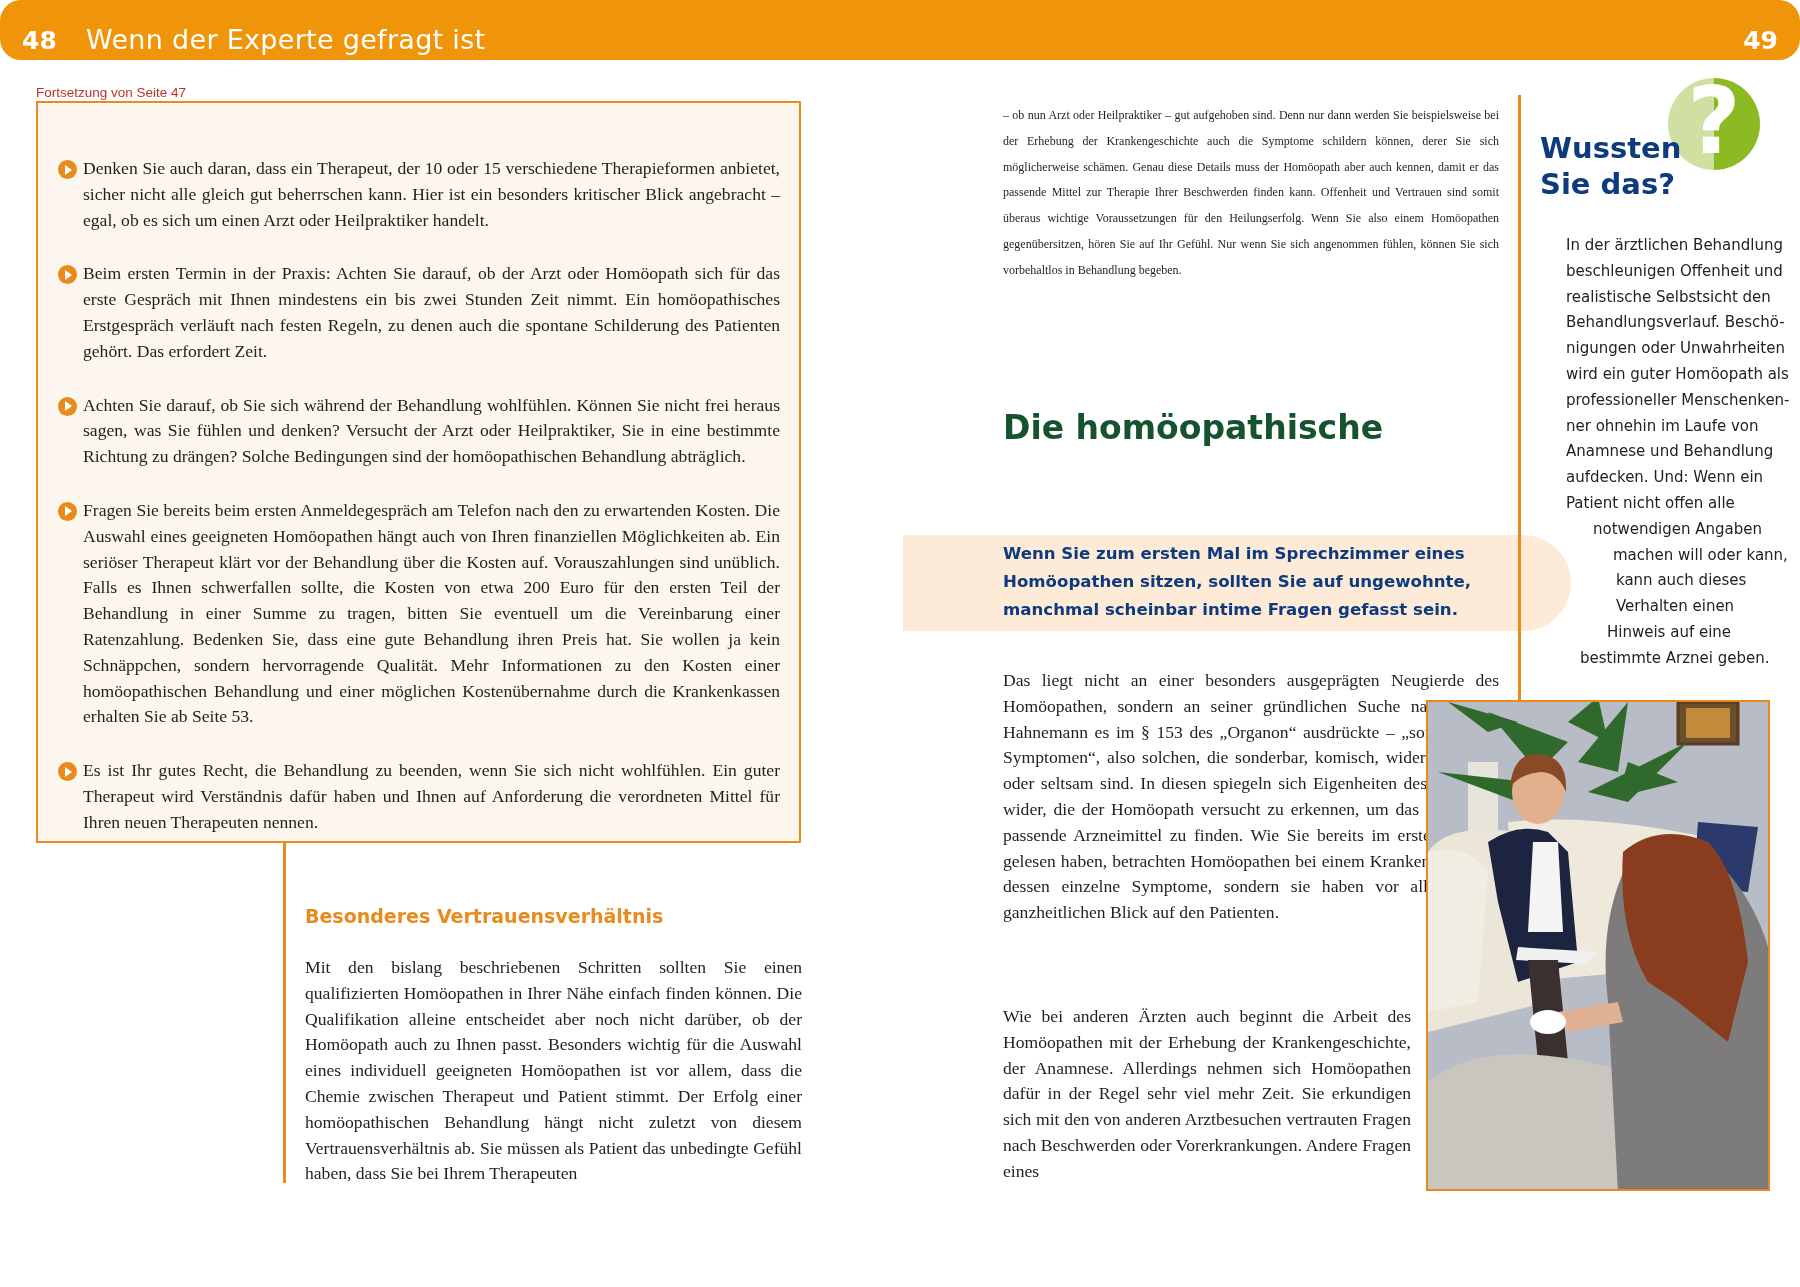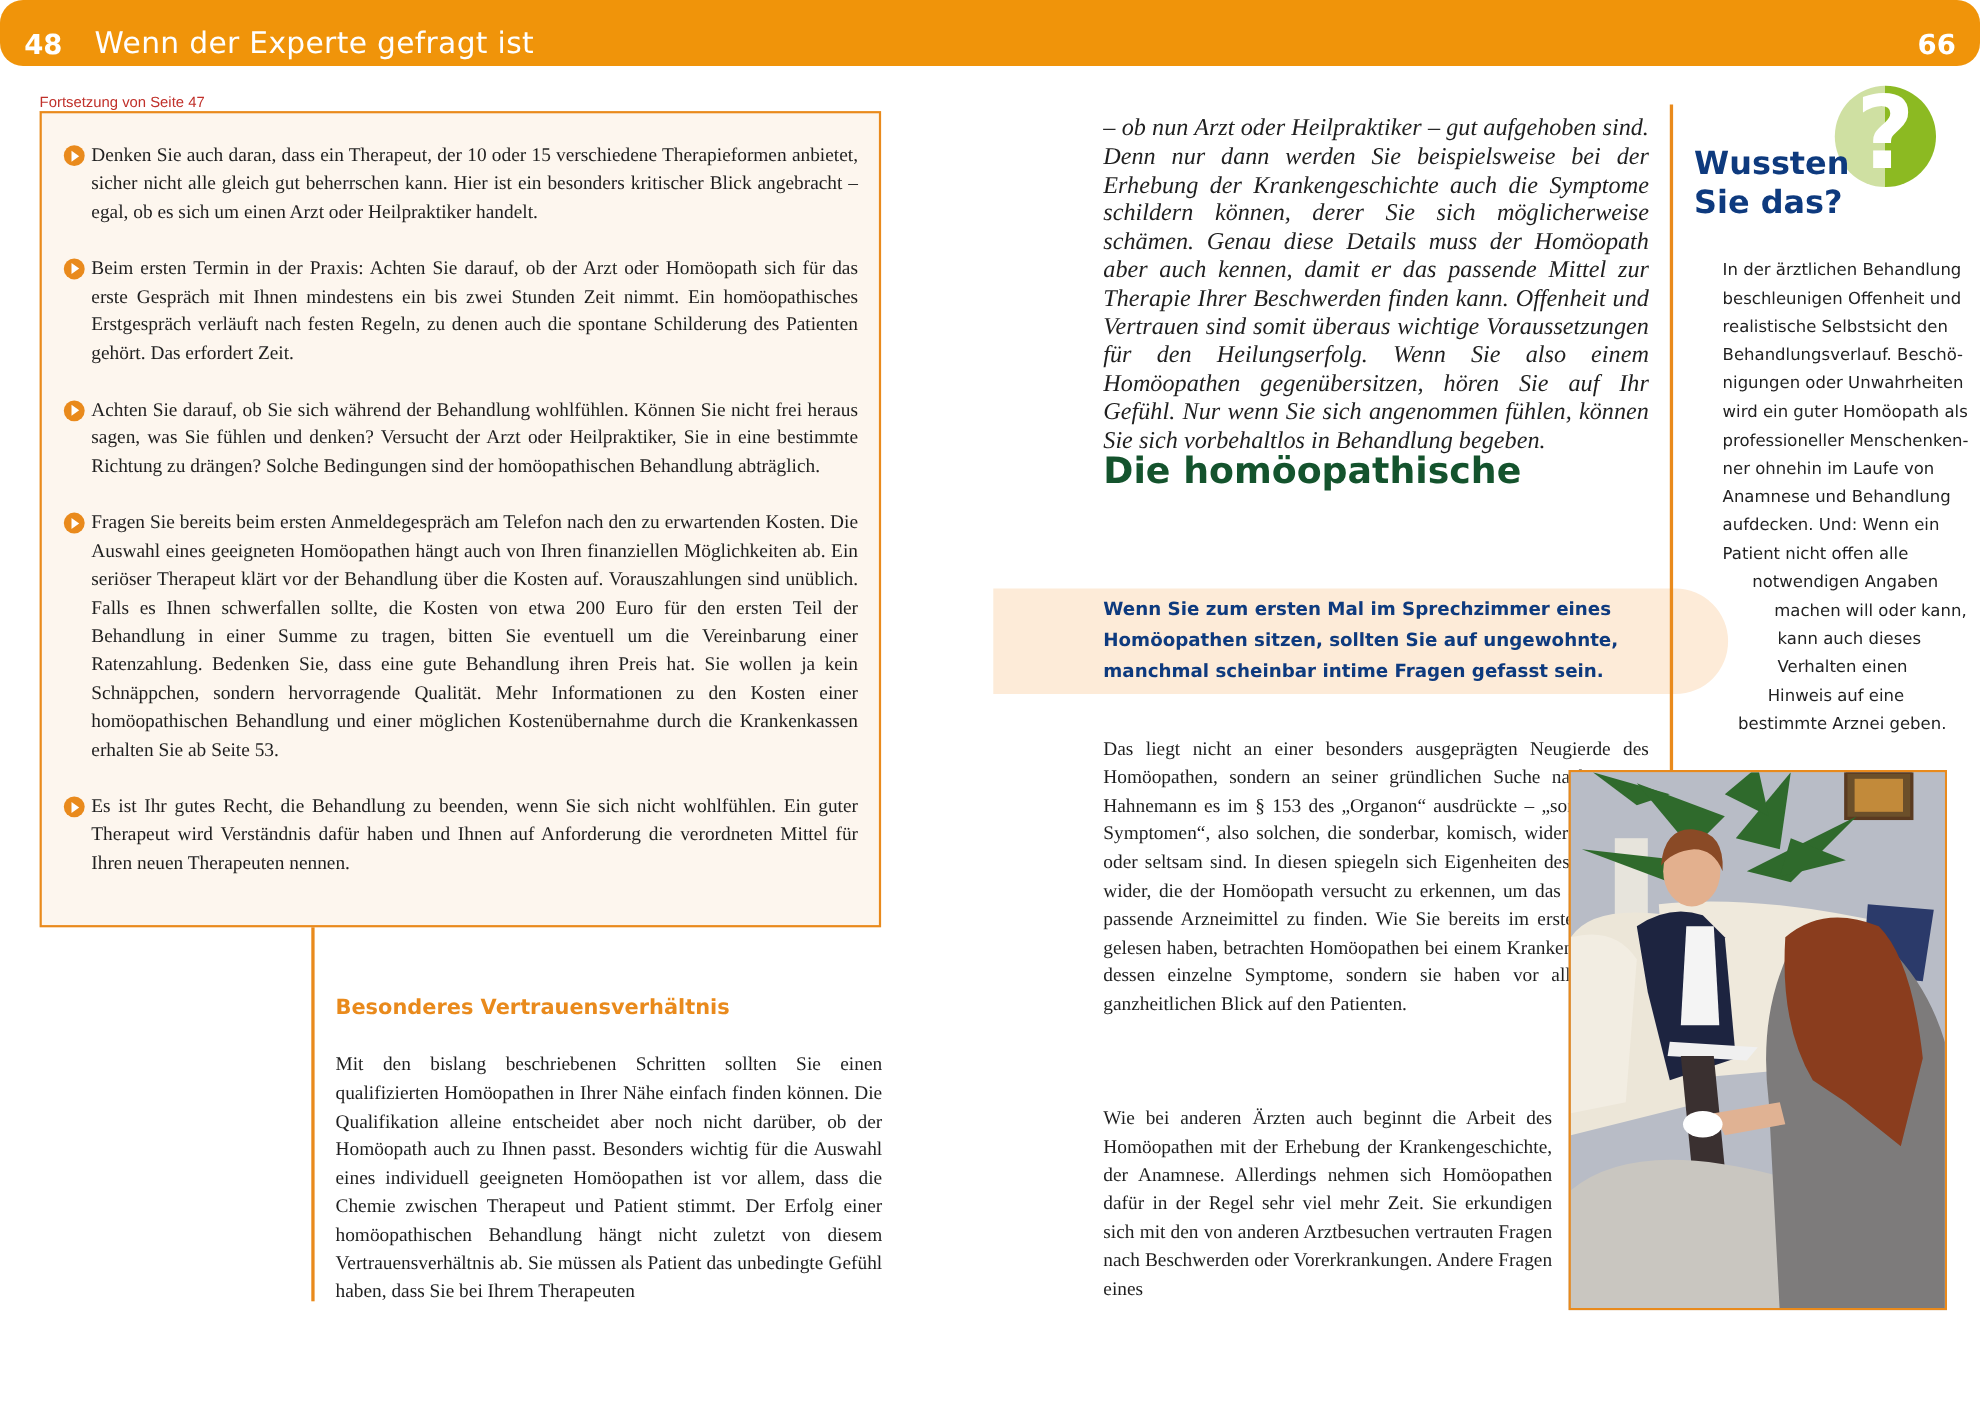--- a/index.html
+++ b/index.html
@@ -9,29 +9,29 @@
   .header-bar { position: absolute; left: 0; top: 0; width: 1800px; height: 60px; background: #f0940a; border-radius: 21px; }
   .page-num-left { position: absolute; left: 22px; top: 26px; font-family: "DejaVu Sans", sans-serif; font-weight: bold; font-size: 25px; color: #fff; }
   .chapter-title { position: absolute; left: 86px; top: 24px; font-family: "DejaVu Sans", sans-serif; font-size: 27px; color: #fff; letter-spacing: 0.3px; }
   .page-num-right { position: absolute; right: 22px; top: 26px; font-family: "DejaVu Sans", sans-serif; font-weight: bold; font-size: 25px; color: #fff; }
 
   .continued { position: absolute; left: 36px; top: 85px; font-family: "Liberation Sans", sans-serif; font-size: 13.5px; color: #c0302a; }
   .continued-underline { position: absolute; left: 36px; top: 101px; width: 176px; height: 1px; background: #f2c69a; }
 
   .tip-box { position: absolute; left: 36px; top: 101px; width: 765px; height: 742px; background: #fdf6ee; border: 2.5px solid #e98a1c; }
   .tip-list { position: absolute; left: 58px; top: 128px; width: 722px; list-style: none; }
-  .tip-item { position: relative; padding-left: 25px; margin-bottom: 25.5px; font-size: 17.6px; line-height: 25.8px; text-align: justify; }
+  .tip-item { position: relative; padding-left: 25px; margin-bottom: 25.5px; font-size: 17.6px; line-height: 25.8px; text-align: justify; margin-top: 28px; }
   .tip-bullet { position: absolute; left: 0; top: 4px; width: 19px; height: 19px; border-radius: 50%; background: #e98a1c; }
   .tip-bullet::after { content: ""; position: absolute; left: 7px; top: 4.5px; border-left: 7px solid #fff; border-top: 5px solid transparent; border-bottom: 5px solid transparent; }
 
   .left-rule { position: absolute; left: 283px; top: 843px; width: 2.5px; height: 340px; background: #e98a1c; }
   .subheading { position: absolute; left: 305px; top: 905px; font-family: "DejaVu Sans", sans-serif; font-weight: bold; font-size: 19px; color: #e98a1c; }
   .body-left { position: absolute; left: 305px; top: 955px; width: 497px; font-size: 17.6px; line-height: 25.8px; text-align: justify; }
 
-  .body-right-top { position: absolute; left: 1003px; top: 103px; width: 496px; font-size: 22px; line-height: 25.8px; text-align: justify; font-style: italic; }
+  .body-right-top { position: absolute; left: 1003px; top: 103px; width: 496px; font-size: 12px; line-height: 25.8px; text-align: justify; }
   .main-heading { position: absolute; left: 1003px; top: 408px; font-family: "DejaVu Sans", sans-serif; font-weight: bold; font-size: 33px; line-height: 40px; color: #14532d; }
   .intro-band { position: absolute; left: 903px; top: 535px; width: 668px; height: 96px; background: #fdebd8; border-radius: 0 48px 48px 0; }
   .intro-text { position: absolute; left: 1003px; top: 540px; width: 510px; font-family: "DejaVu Sans", sans-serif; font-weight: bold; font-size: 16.6px; line-height: 28px; color: #0e3a7e; }
 
   .body-right-1 { position: absolute; left: 1003px; top: 668px; width: 496px; font-size: 17.6px; line-height: 25.8px; text-align: justify; }
   .body-right-2 { position: absolute; left: 1003px; top: 1004px; width: 408px; font-size: 17.6px; line-height: 25.8px; text-align: justify; }
 
   .sidebar-rule { position: absolute; left: 1518px; top: 95px; width: 2.5px; height: 605px; background: #e98a1c; }
   .qmark-circle { position: absolute; left: 1668px; top: 78px; width: 92px; height: 92px; border-radius: 50%; background: linear-gradient(90deg, #cfe0a2 0 50%, #8cba22 50% 100%); overflow: hidden; }
   .qmark-glyph { position: absolute; left: 0; top: -6px; width: 92px; text-align: center; font-family: "DejaVu Sans", sans-serif; font-weight: bold; font-size: 92px; line-height: 100px; color: #fff; }
@@ -40,21 +40,21 @@
   .sidebar-line { display: block; white-space: nowrap; }
 
   .photo { position: absolute; left: 1426px; top: 700px; width: 344px; height: 491px; border: 2.5px solid #e98a1c; overflow: hidden; background: #b9bcc4; }
 </style>
 </head>
 <body>
 
 <div class="header-bar">
   <span class="page-num-left">48</span>
   <span class="chapter-title">Wenn der Experte gefragt ist</span>
-  <span class="page-num-right">66</span>
+  <span class="page-num-right">49</span>
 </div>
 
 <div class="continued">Fortsetzung von Seite 47</div>
 <div class="continued-underline"></div>
 
 <div class="tip-box"></div>
 <ul class="tip-list">
   <li class="tip-item">
     <span class="tip-bullet"></span>
     <span>Denken Sie auch daran, dass ein Therapeut, der 10 oder 15 verschiedene Therapieformen anbietet, sicher nicht alle gleich gut beherrschen kann. Hier ist ein besonders kritischer Blick angebracht – egal, ob es sich um einen Arzt oder Heilpraktiker handelt.</span>

